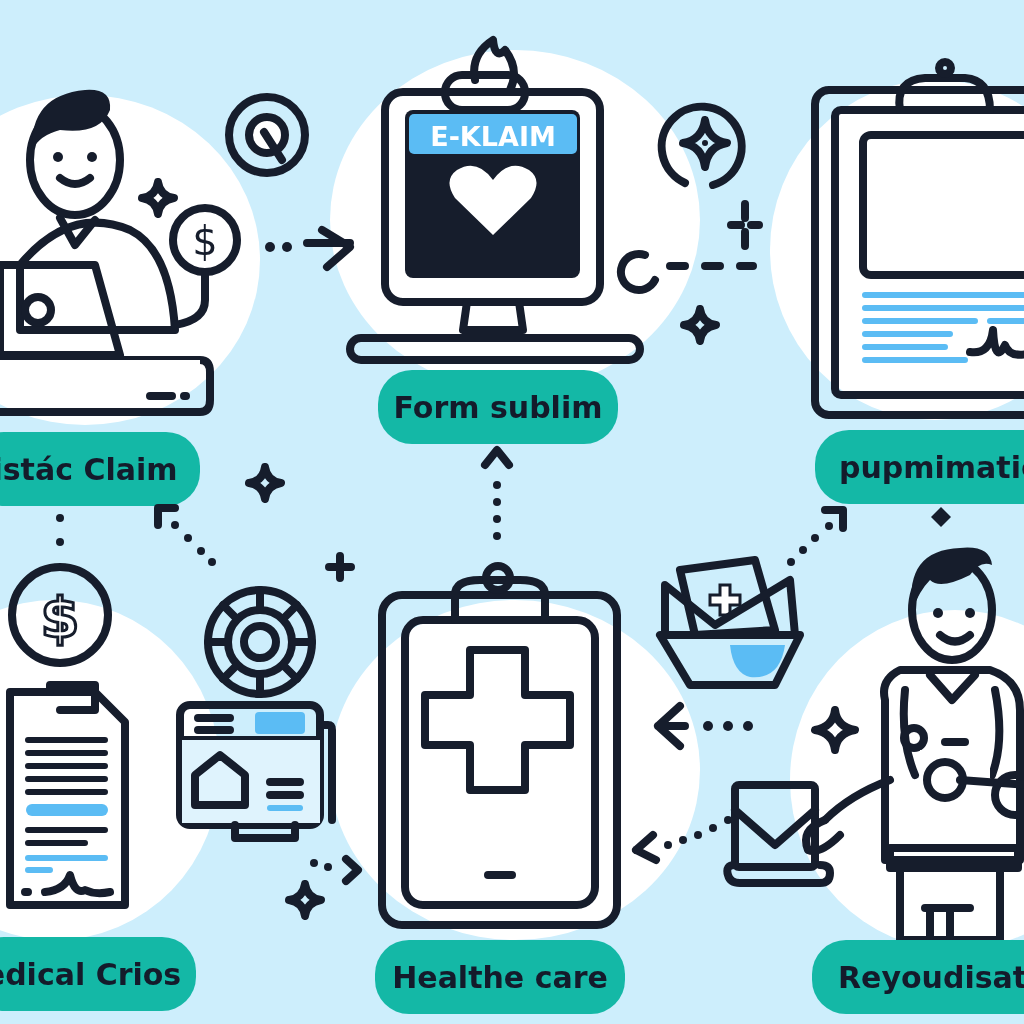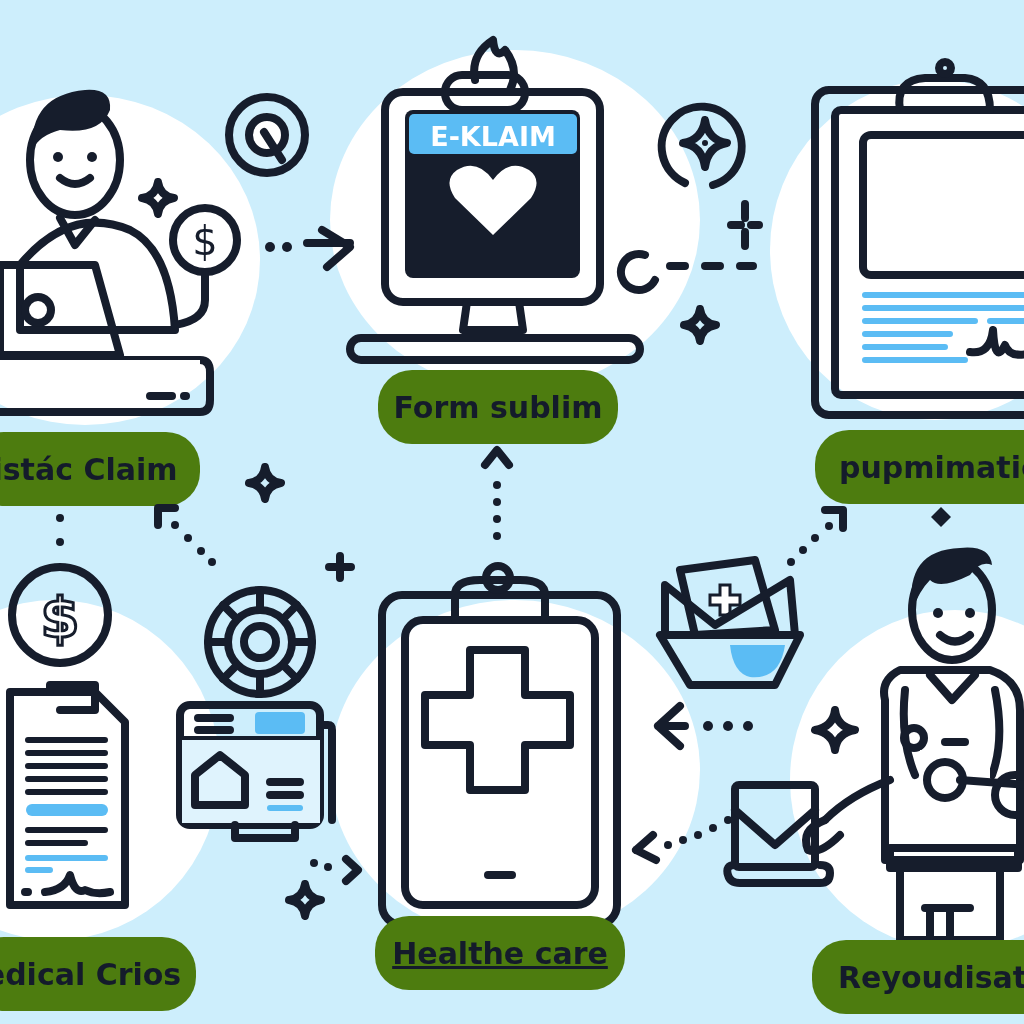--- a/index.html
+++ b/index.html
@@ -1,18 +1,18 @@
 <!DOCTYPE html>
 <html><head>
 <meta charset="utf-8">
 <style>
   html, body { margin:0; padding:0; }
   body { width:1024px; height:1024px; overflow:hidden; background:#cdeefc; position:relative; font-family:"DejaVu Sans", sans-serif; }
   .blob { position:absolute; background:#ffffff; border-radius:50%; }
-  .label { position:absolute; background:#4d7c0f; border-radius:34px; height:74px; display:flex; align-items:center; justify-content:center; font-weight:bold; font-size:30px; color:#141b2b; white-space:nowrap; overflow:hidden; }
+  .label { position:absolute; background:#14b8a6; border-radius:34px; height:74px; display:flex; align-items:center; justify-content:center; font-weight:bold; font-size:30px; color:#141b2b; white-space:nowrap; overflow:hidden; }
   svg { position:absolute; overflow:visible; }
   .stk { stroke:#161d2c; stroke-width:8; fill:none; stroke-linecap:round; stroke-linejoin:round; }
 </style>
 </head>
 <body>
 
 <div class="blob" style="left:-90px;top:95px;width:350px;height:330px;"></div>
 <div class="blob" style="left:330px;top:50px;width:370px;height:340px;"></div>
 <div class="blob" style="left:770px;top:80px;width:330px;height:340px;"></div>
 <div class="blob" style="left:-110px;top:600px;width:330px;height:340px;"></div>
@@ -177,21 +177,21 @@
 <svg width="260" height="370" style="left:370px;top:560px;" viewBox="0 0 260 370">
   <rect x="12" y="35" width="235" height="330" rx="20" fill="#fff" class="stk"></rect>
   <rect x="35" y="60" width="190" height="285" rx="18" fill="#5bbcf4" class="stk"></rect>
   <path d="M85 60 L85 35 Q85 20 110 20 L150 20 Q175 20 175 35 L175 60 Z" fill="#5bbcf4" class="stk"></path>
   <circle cx="128" cy="18" r="12" fill="#fff" class="stk"></circle>
   <path d="M100 90 L155 90 L155 135 L200 135 L200 185 L155 185 L155 230 L100 230 L100 185 L55 185 L55 135 L100 135 Z" fill="#fff" class="stk"></path>
   <path d="M55 257 L200 257 M55 280 L200 280" stroke="#fff" stroke-width="8" stroke-linecap="round"></path>
   <rect x="52" y="300" width="152" height="30" rx="15" fill="#fff"></rect>
   <path d="M118 315 L142 315" class="stk" stroke-width="6"></path>
 </svg>
-<div class="label" style="left:375px;top:916px;width:250px;text-decoration:underline;">Healthe care</div>
+<div class="label" style="left:375px;top:940px;width:250px;">Healthe care</div>
 
 <svg width="160" height="140" style="left:655px;top:555px;" viewBox="0 0 160 140">
   <path d="M25 15 L100 5 L120 75 L40 80 Z" fill="#5bbcf4" class="stk"></path>
   <path d="M65 30 L75 30 L75 40 L85 40 L85 50 L75 50 L75 60 L65 60 L65 50 L55 50 L55 40 L65 40 Z" fill="#fff" stroke="#161d2c" stroke-width="3"></path>
   <path d="M10 80 L10 30 L60 70 L135 25 L140 80" fill="#fff" class="stk"></path>
   <path d="M5 80 L145 80 L120 130 L35 130 Z" fill="#fff" class="stk"></path>
   <path d="M75 90 L130 90 Q125 125 95 122 Q78 118 75 90 Z" fill="#5bbcf4"></path>
 </svg>
 
 <svg width="120" height="60" style="left:650px;top:698px;" viewBox="0 0 120 60">

